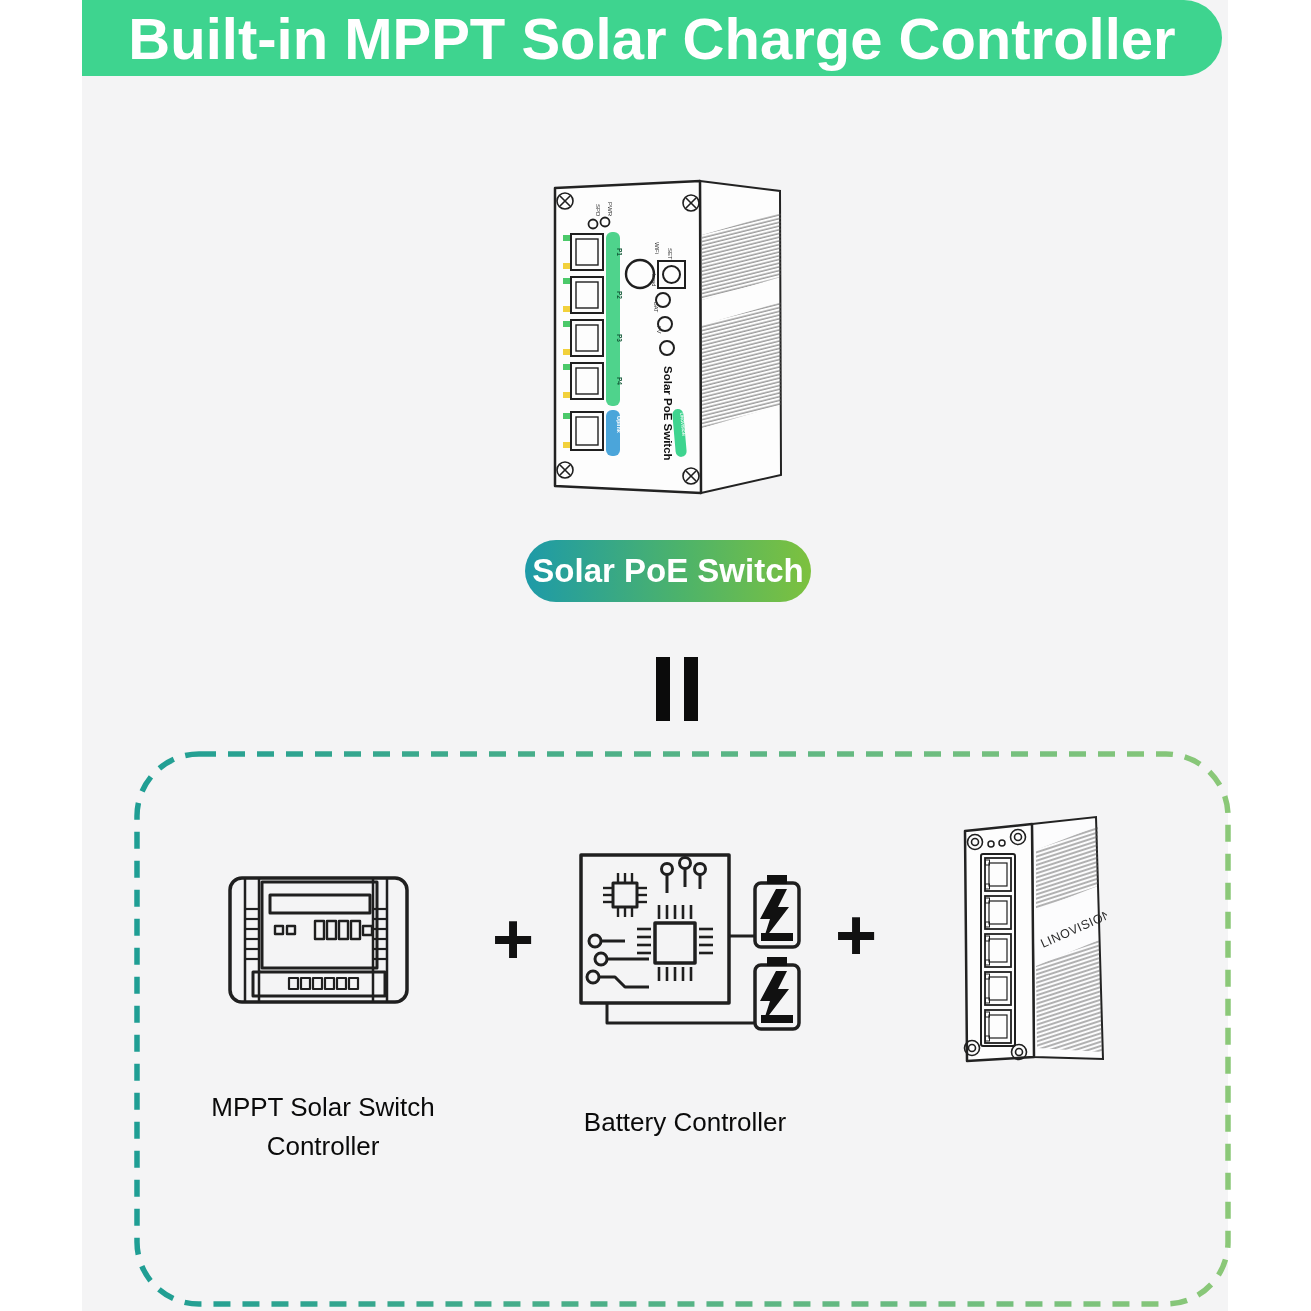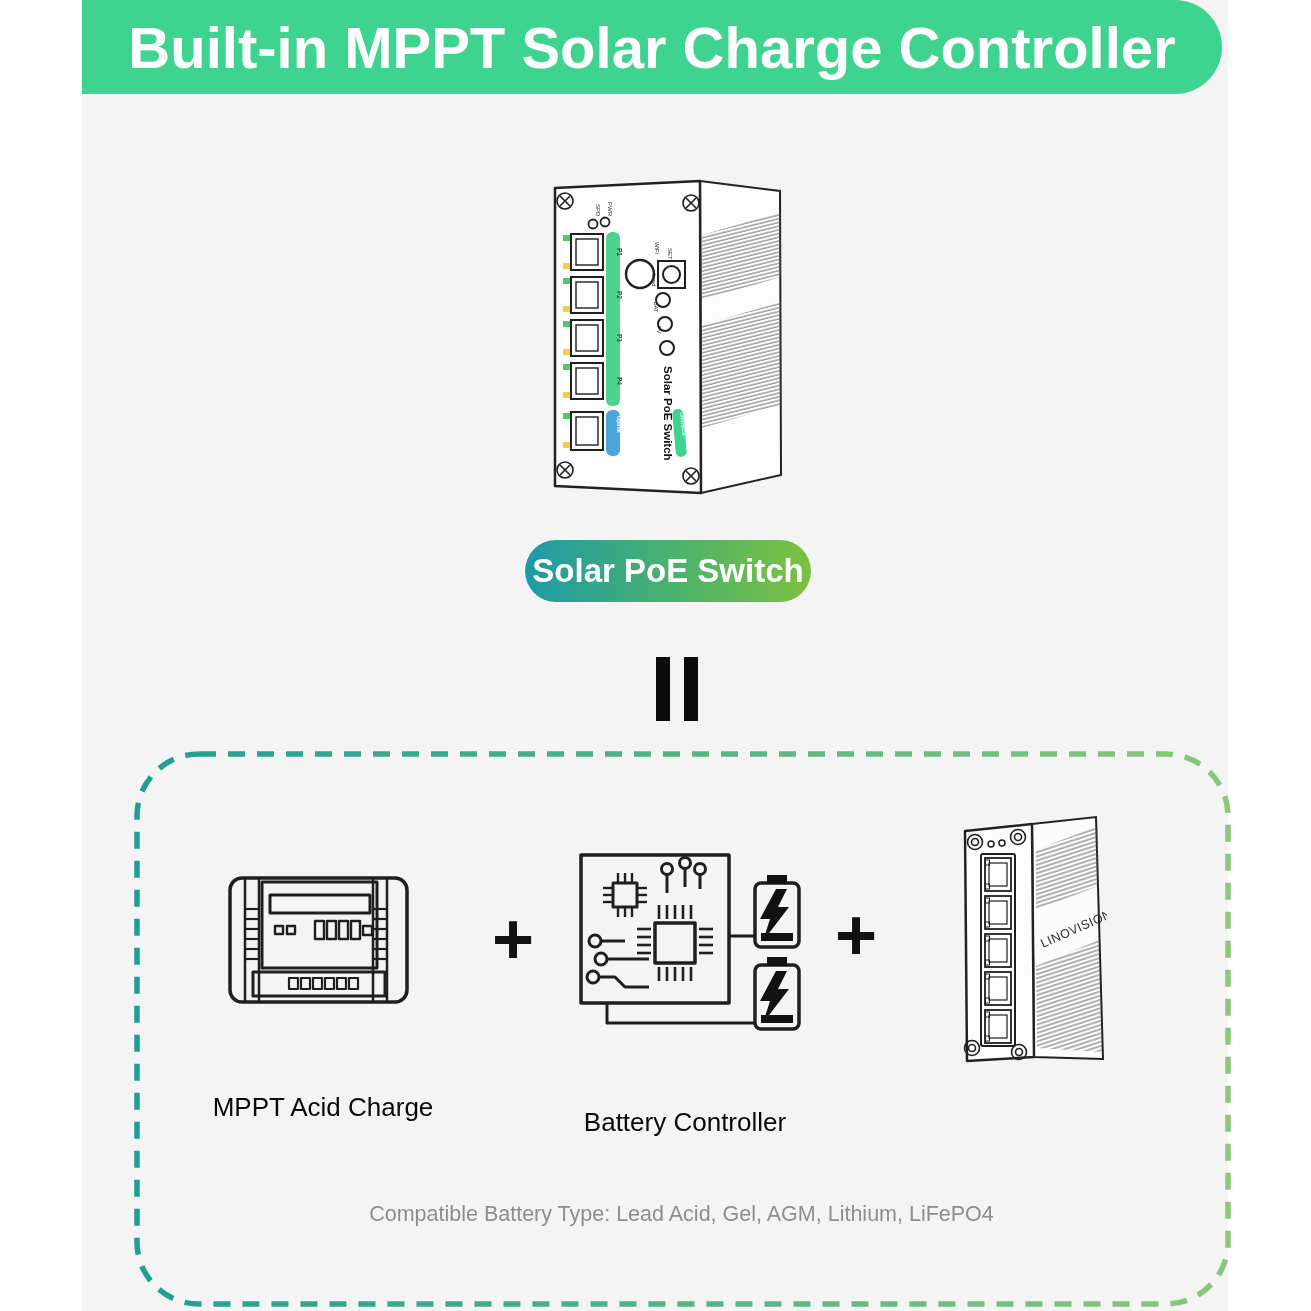--- a/index.html
+++ b/index.html
@@ -1,19 +1,19 @@
 <!DOCTYPE html>
 <html><head>
 <meta charset="utf-8">
 <style>
   html,body{margin:0;padding:0;}
   body{background:#ffffff;font-family:"Liberation Sans",sans-serif;}
   #canvas{position:relative;width:1311px;height:1311px;background:#ffffff;overflow:hidden;}
   .content-bg{position:absolute;left:82px;top:0;width:1146px;height:1311px;background:#f4f4f5;}
-  .banner{position:absolute;left:82px;top:0;width:1140px;height:94px;background:#3ed48f;
+  .banner{position:absolute;left:82px;top:0;width:1140px;height:76px;background:#3ed48f;
           border-radius:0 47px 47px 0;display:flex;align-items:center;justify-content:center;}
   .banner-title{color:#ffffff;font-size:58px;font-weight:800;letter-spacing:0px;white-space:nowrap;}
   .badge{position:absolute;left:525px;top:540px;width:286px;height:62px;border-radius:31px;
          background:linear-gradient(90deg,#1d9aa8 0%,#4db36a 55%,#7dc13e 100%);
          display:flex;align-items:center;justify-content:center;}
   .badge-label{color:#ffffff;font-size:33px;font-weight:700;white-space:nowrap;}
   .equals{position:absolute;left:656px;top:657px;width:42px;height:64px;}
   .equals .bar{position:absolute;top:0;width:14px;height:64px;background:#0b0b0b;}
   .equals .b1{left:0;} .equals .b2{left:28px;}
   .plus{position:absolute;width:80px;height:80px;color:#111;font-size:72px;font-weight:800;
@@ -322,23 +322,23 @@
       <g>
           <rect x="28" y="196" width="26" height="33" stroke-width="1.8"></rect>
           <rect x="32" y="201" width="18" height="23" stroke-width="1.2"></rect>
           <rect x="28.5" y="198" width="4" height="5" stroke-width="1"></rect>
           <rect x="28.5" y="222" width="4" height="5" stroke-width="1"></rect>
         </g>
     </g>
   </svg>
 
   <div class="comp-label lbl-mppt">
-    <div>MPPT Acid Charge</div>
+    <div>MPPT Solar Switch</div>
+    <div>Controller</div>
   </div>
   <div class="comp-label lbl-batt">
     <div>Battery Controller</div>
   </div>
 
   <div class="caption">
-    <div>Compatible Battery Type: Lead Acid, Gel, AGM, Lithium, LiFePO4</div>
   </div>
 
 </div>
 
 </body></html>

